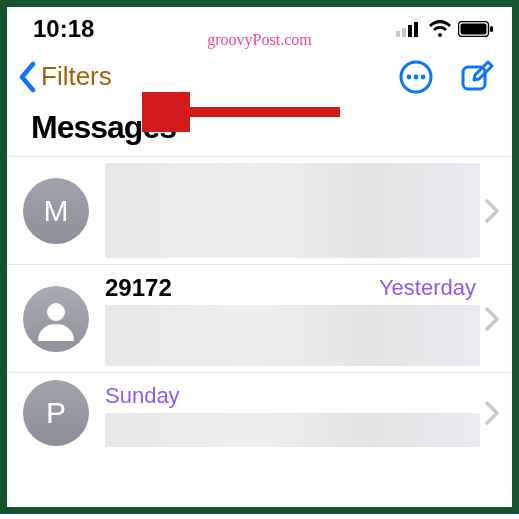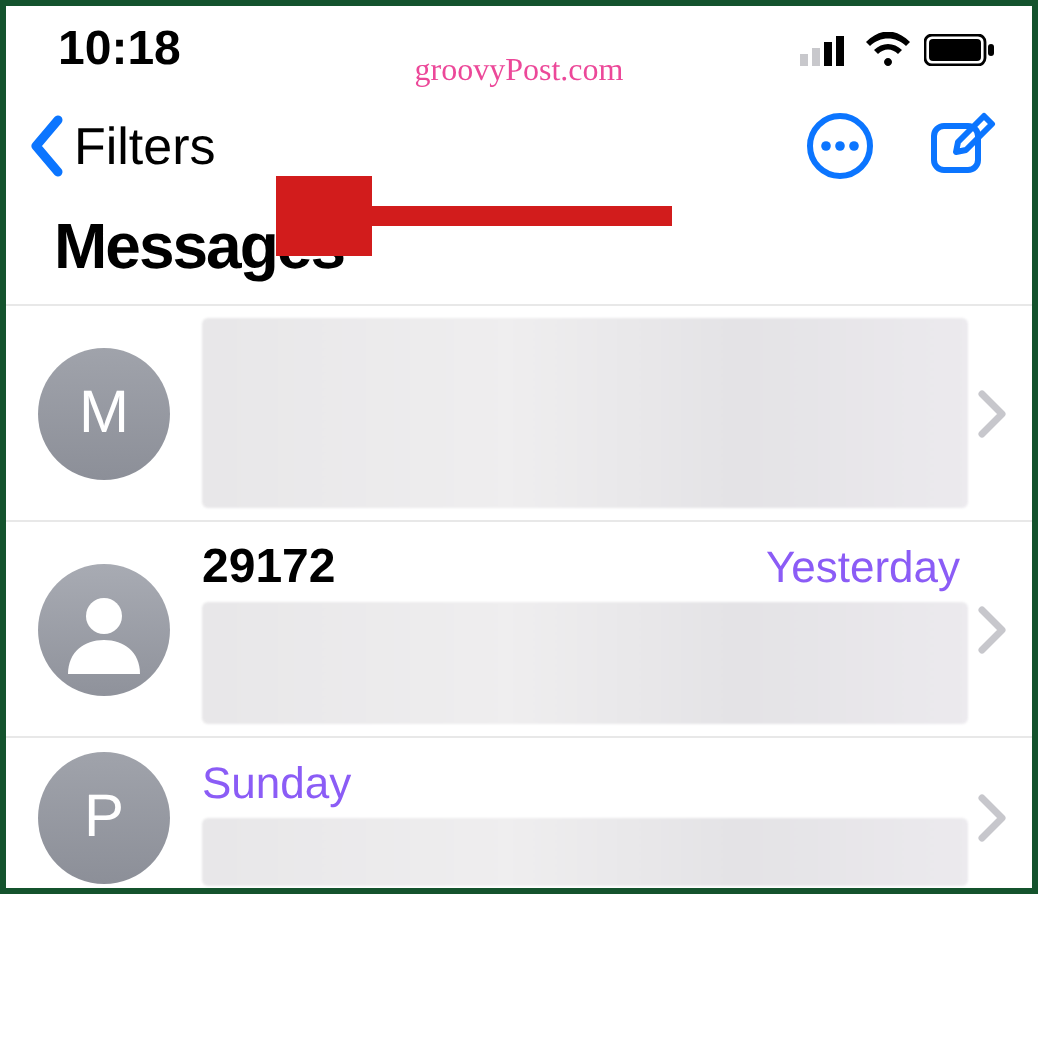--- a/index.html
+++ b/index.html
@@ -1,28 +1,28 @@
 <!DOCTYPE html>
 <html><head>
 <meta charset="utf-8">
 <style>
   * { box-sizing: border-box; margin: 0; padding: 0; }
   html, body { width: 519px; height: 519px; font-family: -apple-system, "Helvetica Neue", Arial, sans-serif; background:#fff; }
-  .frame { width:519px; height:447px; border:3px solid #14532d; position:relative; overflow:hidden; background:#fff; }
+  .frame { width:519px; height:514px; border:7px solid #14532d; position:relative; overflow:hidden; background:#fff; }
 
   
   .status-bar { display:flex; justify-content:space-between; align-items:center; padding:8px 18px 2px 26px; font-size:24px; font-weight:700; }
   .status-icons { display:flex; align-items:center; gap:6px; }
 
   
   .watermark { position:absolute; top:24px; left:0; right:0; text-align:center; font-family: "Times New Roman", serif; font-size:16px; color:#ec4899; pointer-events:none; }
 
   
   .nav-bar { display:flex; justify-content:space-between; align-items:center; padding:14px 18px 8px 10px; }
-  .nav-left { display:flex; align-items:center; color:#000000; font-size:26px; font-weight:400; cursor:pointer; }
+  .nav-left { display:flex; color:#a16207; font-size:26px; font-weight:400; cursor:pointer; }
   .nav-left svg { margin-right:2px; }
   .nav-right { display:flex; align-items:center; gap:26px; }
   .icon-btn { color:#0b75ff; cursor:pointer; display:flex; align-items:center; justify-content:center; }
 
   
   .page-title { font-size:32px; font-weight:900; letter-spacing:-1px; padding:6px 0 10px 24px; }
 
   
   .list { border-top:1px solid #e8e8e8; }
   .row { display:flex; align-items:center; height:108px; border-bottom:1px solid #e8e8e8; padding:0 8px 0 16px; position:relative; cursor:pointer; }

